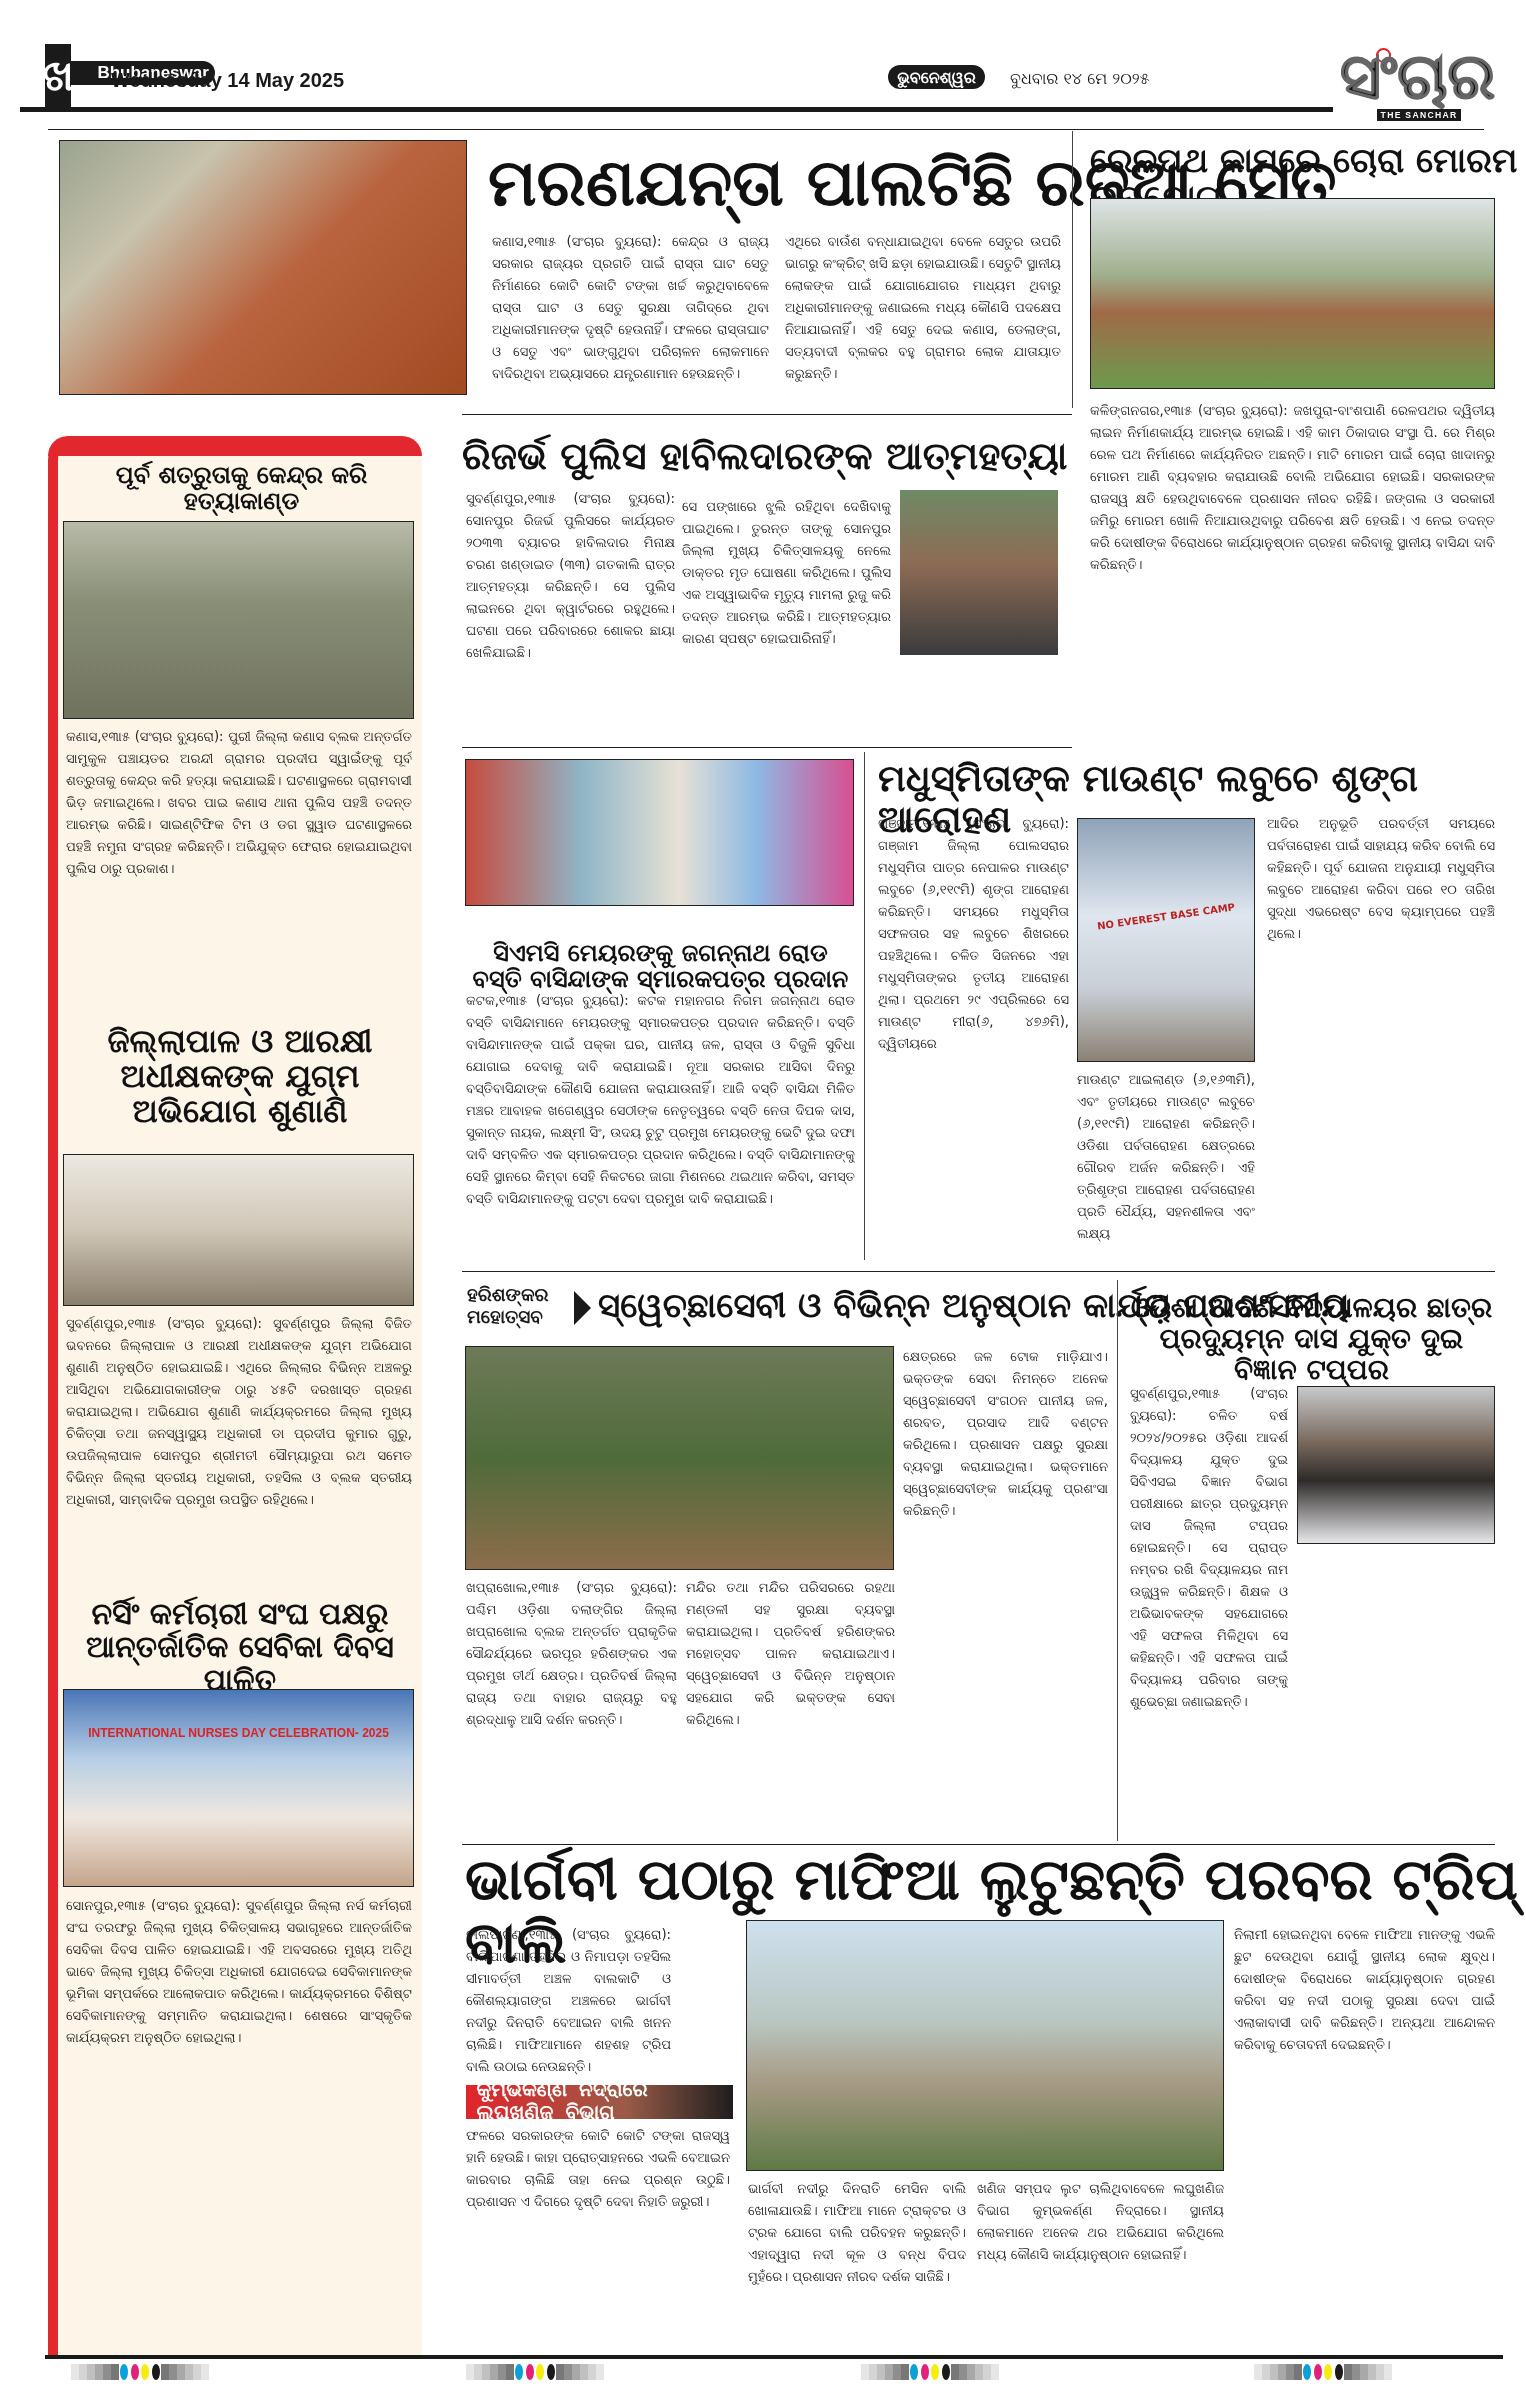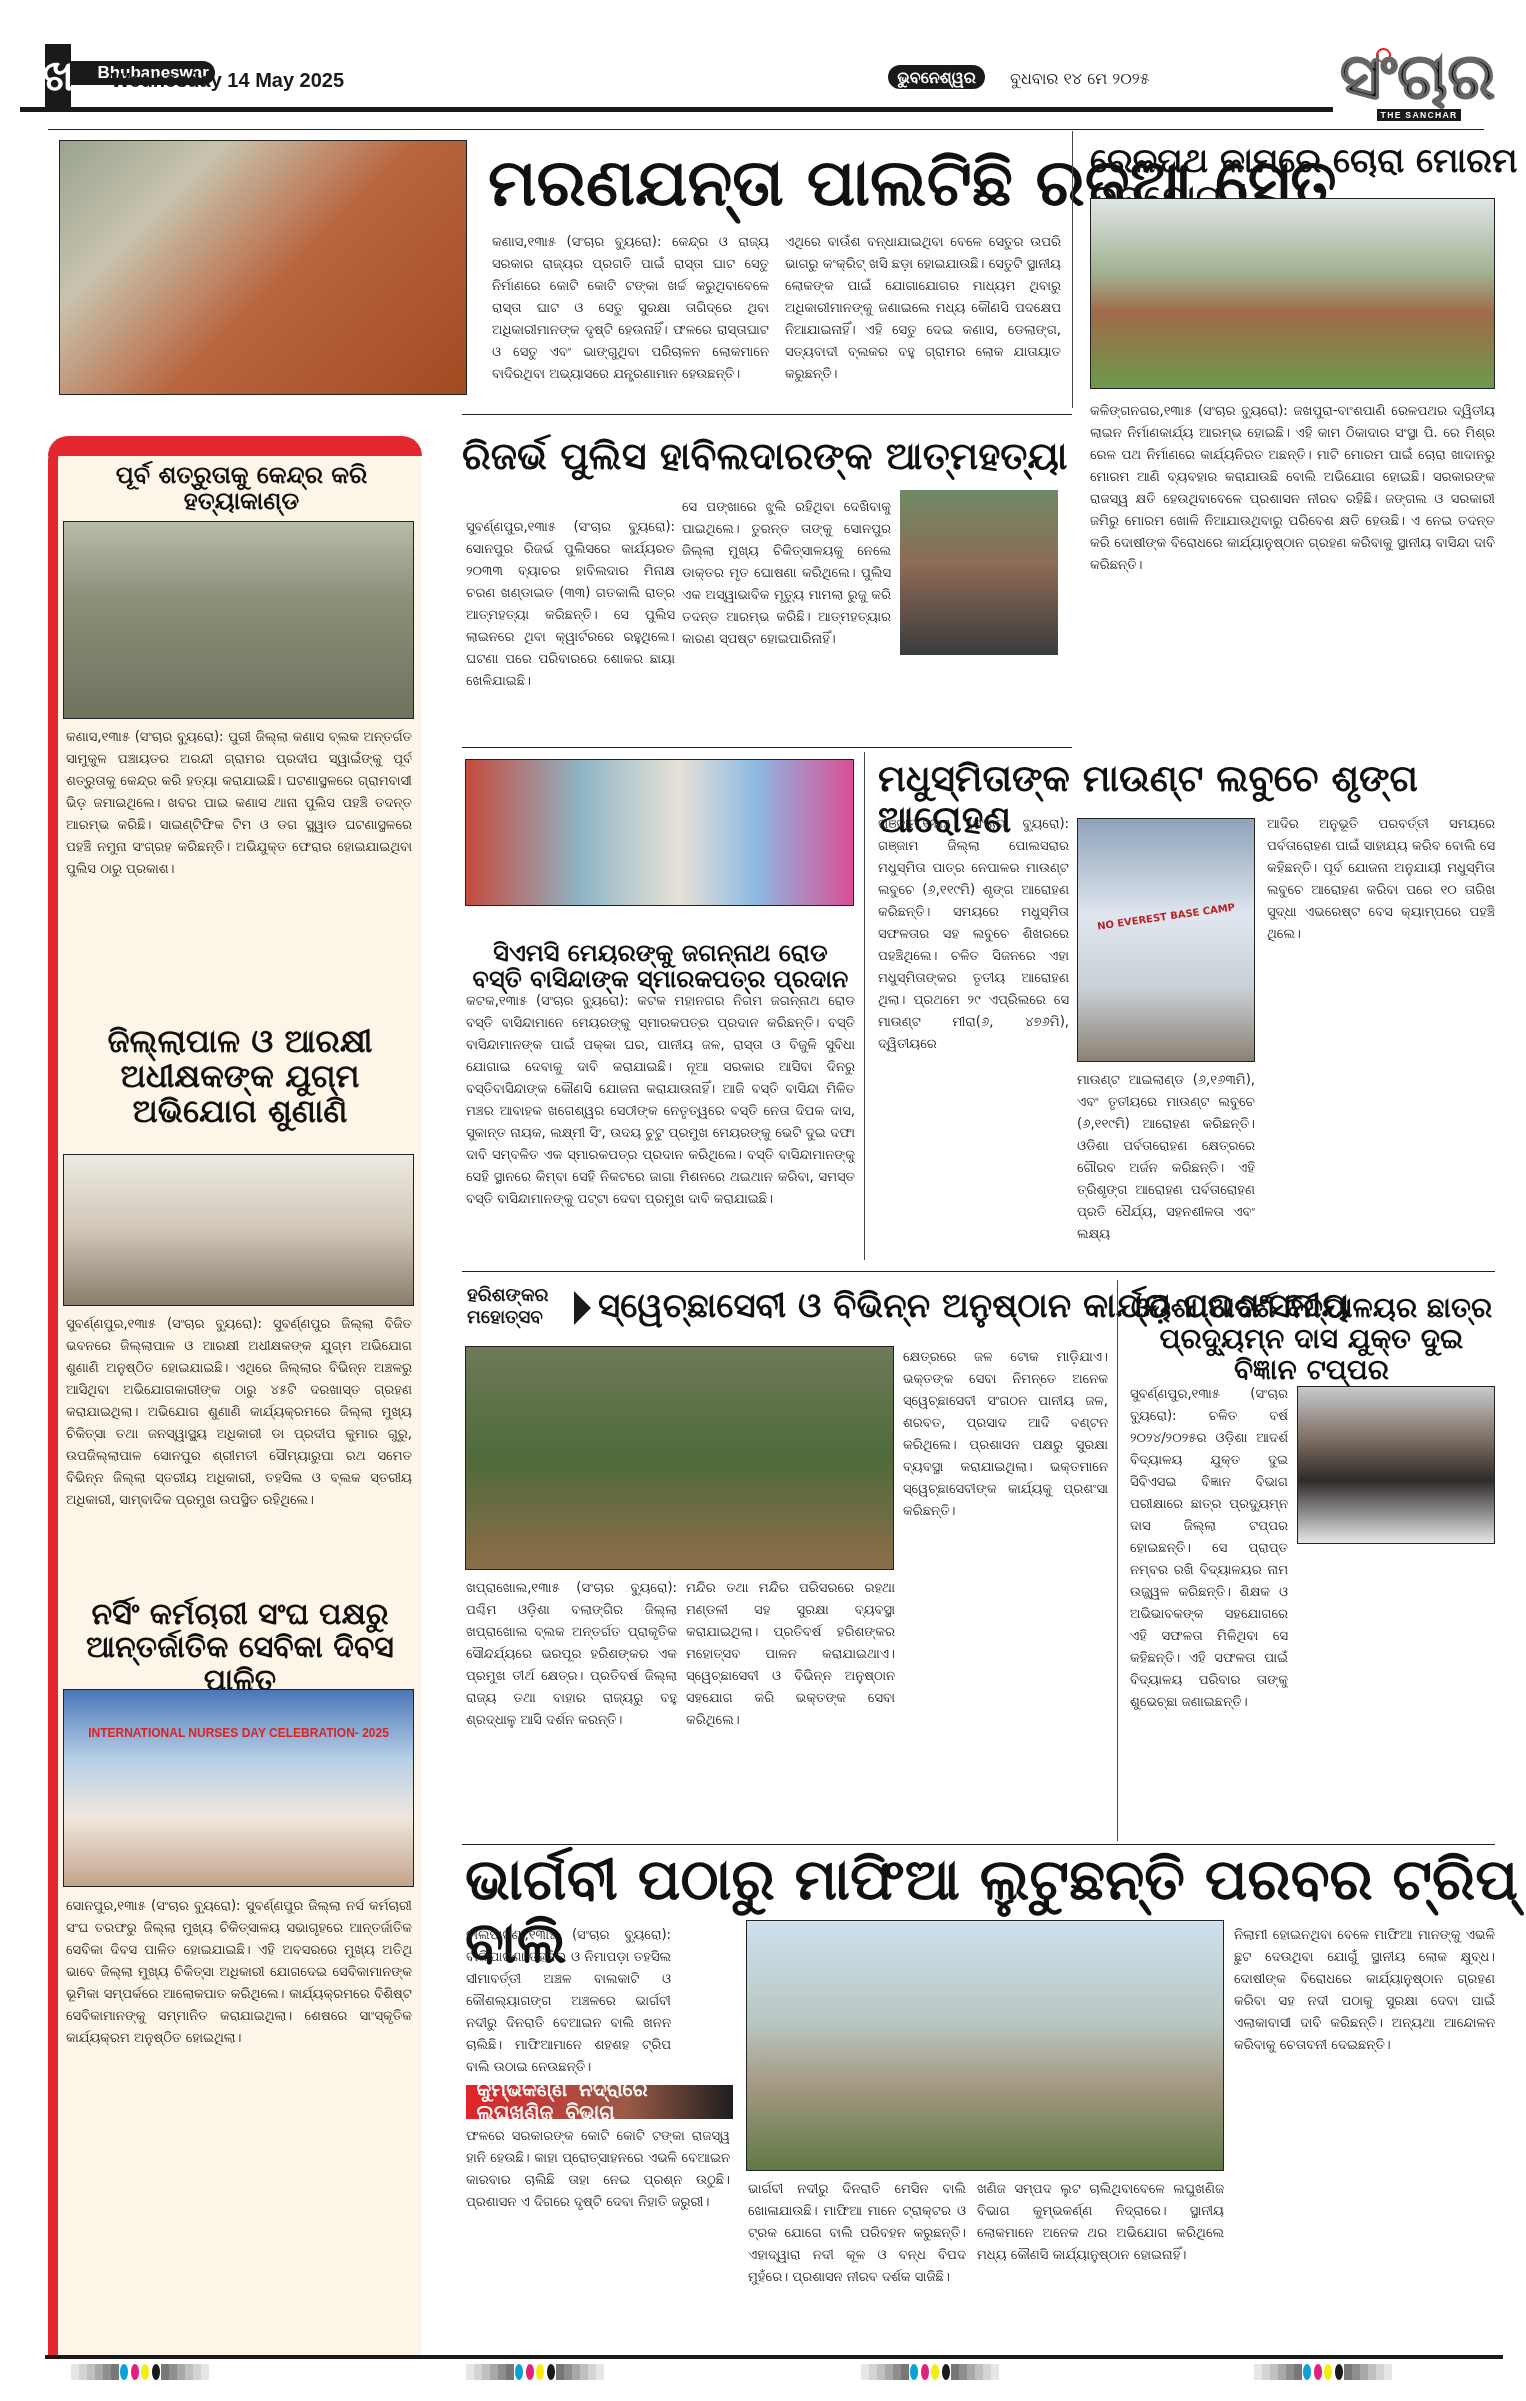--- a/index.html
+++ b/index.html
@@ -82,21 +82,21 @@
 <div class="abs photo img-meeting" style="left:63px;top:1154px;width:351px;height:152px;"></div>
 <div class="abs body-text" style="left:66px;top:1313px;width:346px;height:264px;overflow:hidden;">ସୁବର୍ଣ୍ଣପୁର,୧୩ା୫ (ସଂଚାର ବ୍ୟୁରୋ): ସୁବର୍ଣ୍ଣପୁର ଜିଲ୍ଲା ବିଜିତ ଭବନରେ ଜିଲ୍ଲାପାଳ ଓ ଆରକ୍ଷୀ ଅଧୀକ୍ଷକଙ୍କ ଯୁଗ୍ମ ଅଭିଯୋଗ ଶୁଣାଣି ଅନୁଷ୍ଠିତ ହୋଇଯାଇଛି। ଏଥିରେ ଜିଲ୍ଲାର ବିଭିନ୍ନ ଅଞ୍ଚଳରୁ ଆସିଥିବା ଅଭିଯୋଗକାରୀଙ୍କ ଠାରୁ ୪୫ଟି ଦରଖାସ୍ତ ଗ୍ରହଣ କରାଯାଇଥିଲା। ଅଭିଯୋଗ ଶୁଣାଣି କାର୍ଯ୍ୟକ୍ରମରେ ଜିଲ୍ଲା ମୁଖ୍ୟ ଚିକିତ୍ସା ତଥା ଜନସ୍ୱାସ୍ଥ୍ୟ ଅଧିକାରୀ ଡା ପ୍ରଦୀପ କୁମାର ଗୁରୁ, ଉପଜିଲ୍ଲାପାଳ ସୋନପୁର ଶ୍ରୀମତୀ ସୌମ୍ୟାରୁପା ରଥ ସମେତ ବିଭିନ୍ନ ଜିଲ୍ଲା ସ୍ତରୀୟ ଅଧିକାରୀ, ତହସିଲ ଓ ବ୍ଲକ ସ୍ତରୀୟ ଅଧିକାରୀ, ସାମ୍ବାଦିକ ପ୍ରମୁଖ ଉପସ୍ଥିତ ରହିଥିଲେ।</div>
 
 <div class="abs hl" style="left:63px;top:1597px;width:354px;font-size:30px;text-align:center;">ନର୍ସିଂ କର୍ମଚାରୀ ସଂଘ ପକ୍ଷରୁ ଆନ୍ତର୍ଜାତିକ ସେବିକା ଦିବସ ପାଳିତ</div>
 <div class="abs photo img-nurses" style="left:63px;top:1689px;width:351px;height:198px;">
   <div style="margin-top:36px;text-align:center;color:#d22;font-weight:bold;font-size:12px;font-family:'Liberation Sans',sans-serif;">INTERNATIONAL NURSES DAY CELEBRATION- 2025</div>
 </div>
 <div class="abs body-text" style="left:66px;top:1895px;width:346px;height:455px;overflow:hidden;">ସୋନପୁର,୧୩ା୫ (ସଂଚାର ବ୍ୟୁରୋ): ସୁବର୍ଣ୍ଣପୁର ଜିଲ୍ଲା ନର୍ସ କର୍ମଚାରୀ ସଂଘ ତରଫରୁ ଜିଲ୍ଲା ମୁଖ୍ୟ ଚିକିତ୍ସାଳୟ ସଭାଗୃହରେ ଆନ୍ତର୍ଜାତିକ ସେବିକା ଦିବସ ପାଳିତ ହୋଇଯାଇଛି। ଏହି ଅବସରରେ ମୁଖ୍ୟ ଅତିଥି ଭାବେ ଜିଲ୍ଲା ମୁଖ୍ୟ ଚିକିତ୍ସା ଅଧିକାରୀ ଯୋଗଦେଇ ସେବିକାମାନଙ୍କ ଭୂମିକା ସମ୍ପର୍କରେ ଆଲୋକପାତ କରିଥିଲେ। କାର୍ଯ୍ୟକ୍ରମରେ ବିଶିଷ୍ଟ ସେବିକାମାନଙ୍କୁ ସମ୍ମାନିତ କରାଯାଇଥିଲା। ଶେଷରେ ସାଂସ୍କୃତିକ କାର୍ଯ୍ୟକ୍ରମ ଅନୁଷ୍ଠିତ ହୋଇଥିଲା।</div>
 
 <div class="abs hl" style="left:462px;top:436px;font-size:38px;">ରିଜର୍ଭ ପୁଲିସ ହାବିଲଦାରଙ୍କ ଆତ୍ମହତ୍ୟା</div>
-<div class="abs body-text" style="left:466px;top:516px;width:209px;height:277px;overflow:hidden;">ସୁବର୍ଣ୍ଣପୁର,୧୩ା୫ (ସଂଚାର ବ୍ୟୁରୋ): ସୋନପୁର ରିଜର୍ଭ ପୁଲିସରେ କାର୍ଯ୍ୟରତ ୨୦୩୩ ବ୍ୟାଚର ହାବିଲଦାର ମିନାକ୍ଷ ଚରଣ ଖଣ୍ଡାଇତ (୩୩) ଗତକାଲି ରାତ୍ର ଆତ୍ମହତ୍ୟା କରିଛନ୍ତି। ସେ ପୁଲିସ ଲାଇନରେ ଥିବା କ୍ୱାର୍ଟରରେ ରହୁଥିଲେ। ଘଟଣା ପରେ ପରିବାରରେ ଶୋକର ଛାୟା ଖେଳିଯାଇଛି।</div>
+<div class="abs body-text" style="left:466px;top:488px;width:209px;height:277px;overflow:hidden;">ସୁବର୍ଣ୍ଣପୁର,୧୩ା୫ (ସଂଚାର ବ୍ୟୁରୋ): ସୋନପୁର ରିଜର୍ଭ ପୁଲିସରେ କାର୍ଯ୍ୟରତ ୨୦୩୩ ବ୍ୟାଚର ହାବିଲଦାର ମିନାକ୍ଷ ଚରଣ ଖଣ୍ଡାଇତ (୩୩) ଗତକାଲି ରାତ୍ର ଆତ୍ମହତ୍ୟା କରିଛନ୍ତି। ସେ ପୁଲିସ ଲାଇନରେ ଥିବା କ୍ୱାର୍ଟରରେ ରହୁଥିଲେ। ଘଟଣା ପରେ ପରିବାରରେ ଶୋକର ଛାୟା ଖେଳିଯାଇଛି।</div>
 <div class="abs body-text" style="left:682px;top:496px;width:209px;height:277px;overflow:hidden;">ସେ ପଙ୍ଖାରେ ଝୁଲି ରହିଥିବା ଦେଖିବାକୁ ପାଇଥିଲେ। ତୁରନ୍ତ ତାଙ୍କୁ ସୋନପୁର ଜିଲ୍ଲା ମୁଖ୍ୟ ଚିକିତ୍ସାଳୟକୁ ନେଲେ ଡାକ୍ତର ମୃତ ଘୋଷଣା କରିଥିଲେ। ପୁଲିସ ଏକ ଅସ୍ୱାଭାବିକ ମୃତ୍ୟୁ ମାମଲା ରୁଜୁ କରି ତଦନ୍ତ ଆରମ୍ଭ କରିଛି। ଆତ୍ମହତ୍ୟାର କାରଣ ସ୍ପଷ୍ଟ ହୋଇପାରିନାହିଁ।</div>
 <div class="abs photo img-selfie" style="left:900px;top:490px;width:158px;height:165px;border:none;"></div>
 <div class="abs rule-h" style="left:462px;top:747px;width:610px;height:1.3px;"></div>
 
 <div class="abs photo img-people" style="left:465px;top:759px;width:389px;height:147px;"></div>
 <div class="abs hl" style="left:466px;top:940px;width:389px;font-size:24px;text-align:center;">ସିଏମସି ମେୟରଙ୍କୁ ଜଗନ୍ନାଥ ରୋଡ ବସ୍ତି ବାସିନ୍ଦାଙ୍କ ସ୍ମାରକପତ୍ର ପ୍ରଦାନ</div>
 <div class="abs body-text" style="left:466px;top:990px;width:389px;height:257px;overflow:hidden;">କଟକ,୧୩ା୫ (ସଂଚାର ବ୍ୟୁରୋ): କଟକ ମହାନଗର ନିଗମ ଜଗନ୍ନାଥ ରୋଡ ବସ୍ତି ବାସିନ୍ଦାମାନେ ମେୟରଙ୍କୁ ସ୍ମାରକପତ୍ର ପ୍ରଦାନ କରିଛନ୍ତି। ବସ୍ତି ବାସିନ୍ଦାମାନଙ୍କ ପାଇଁ ପକ୍କା ଘର, ପାନୀୟ ଜଳ, ରାସ୍ତା ଓ ବିଜୁଳି ସୁବିଧା ଯୋଗାଇ ଦେବାକୁ ଦାବି କରାଯାଇଛି। ନୂଆ ସରକାର ଆସିବା ଦିନରୁ ବସ୍ତିବାସିନ୍ଦାଙ୍କ କୌଣସି ଯୋଜନା କରାଯାଉନାହିଁ। ଆଜି ବସ୍ତି ବାସିନ୍ଦା ମିଳିତ ମଞ୍ଚର ଆବାହକ ଖଗେଶ୍ୱର ସେଠୀଙ୍କ ନେତୃତ୍ୱରେ ବସ୍ତି ନେତା ଦିପକ ଦାସ, ସୁକାନ୍ତ ନାୟକ, ଲକ୍ଷ୍ମୀ ସିଂ, ଉଦୟ ଚୁଟୁ ପ୍ରମୁଖ ମେୟରଙ୍କୁ ଭେଟି ଦୁଇ ଦଫା ଦାବି ସମ୍ବଳିତ ଏକ ସ୍ମାରକପତ୍ର ପ୍ରଦାନ କରିଥିଲେ। ବସ୍ତି ବାସିନ୍ଦାମାନଙ୍କୁ ସେହି ସ୍ଥାନରେ କିମ୍ବା ସେହି ନିକଟରେ ଜାଗା ମିଶନରେ ଥଇଥାନ କରିବା, ସମସ୍ତ ବସ୍ତି ବାସିନ୍ଦାମାନଙ୍କୁ ପଟ୍ଟା ଦେବା ପ୍ରମୁଖ ଦାବି କରାଯାଇଛି।</div>
 <div class="abs rule-v" style="left:864px;top:752px;height:508px;"></div>
 
 <div class="abs hl" style="left:878px;top:759px;font-size:37px;">ମଧୁସ୍ମିତାଙ୍କ ମାଉଣ୍ଟ ଲବୁଚେ ଶୃଙ୍ଗ ଆରୋହଣ</div>

